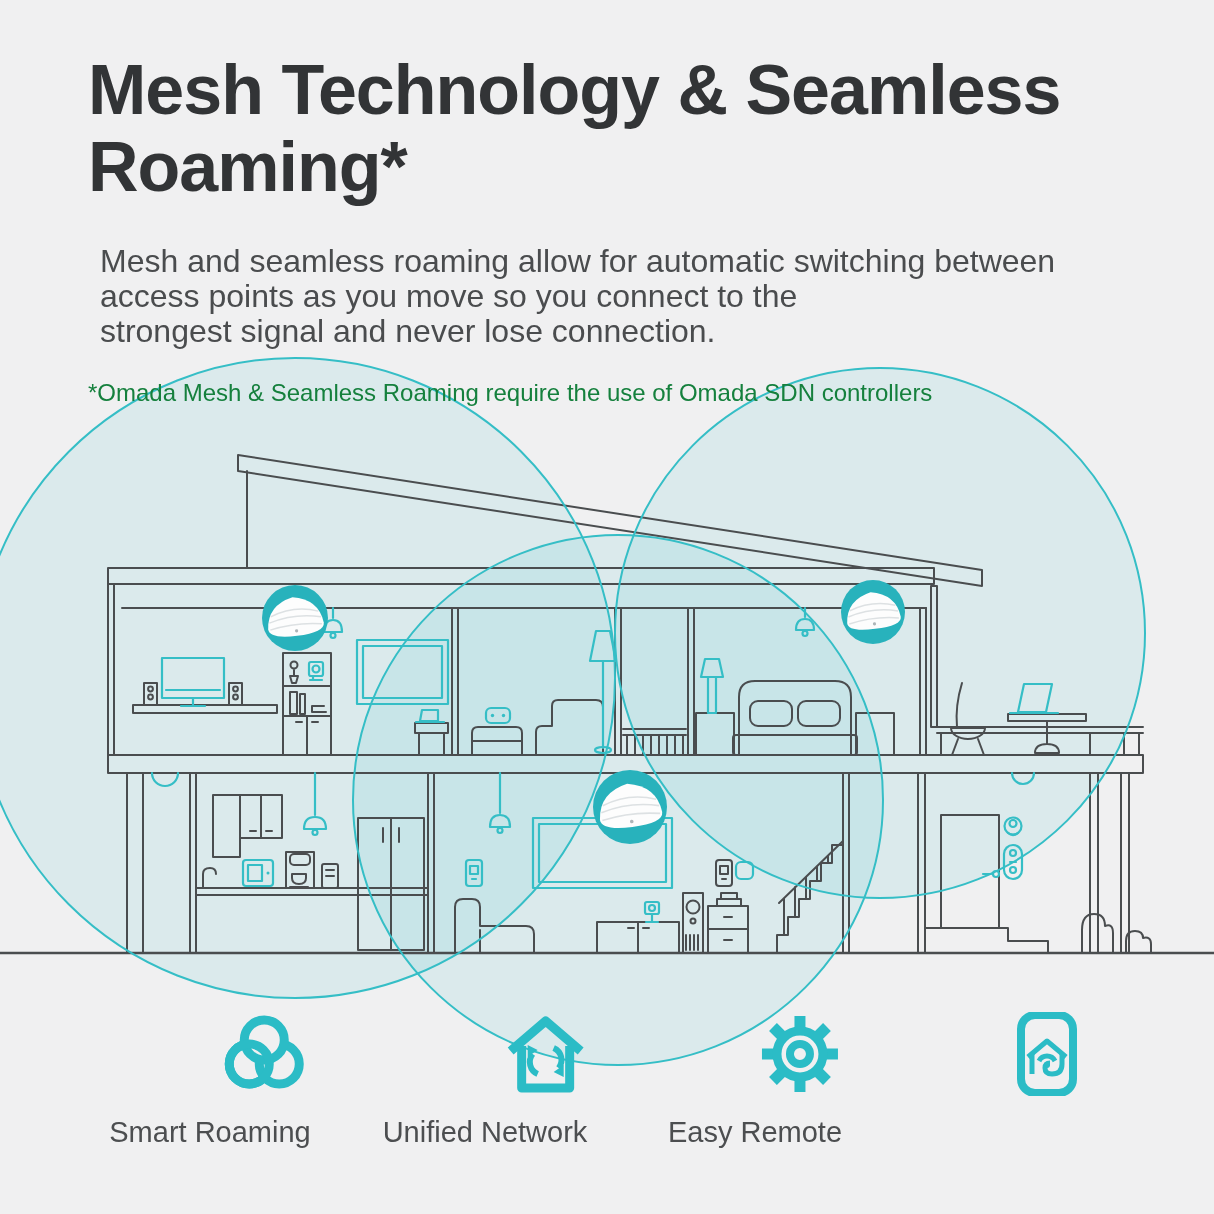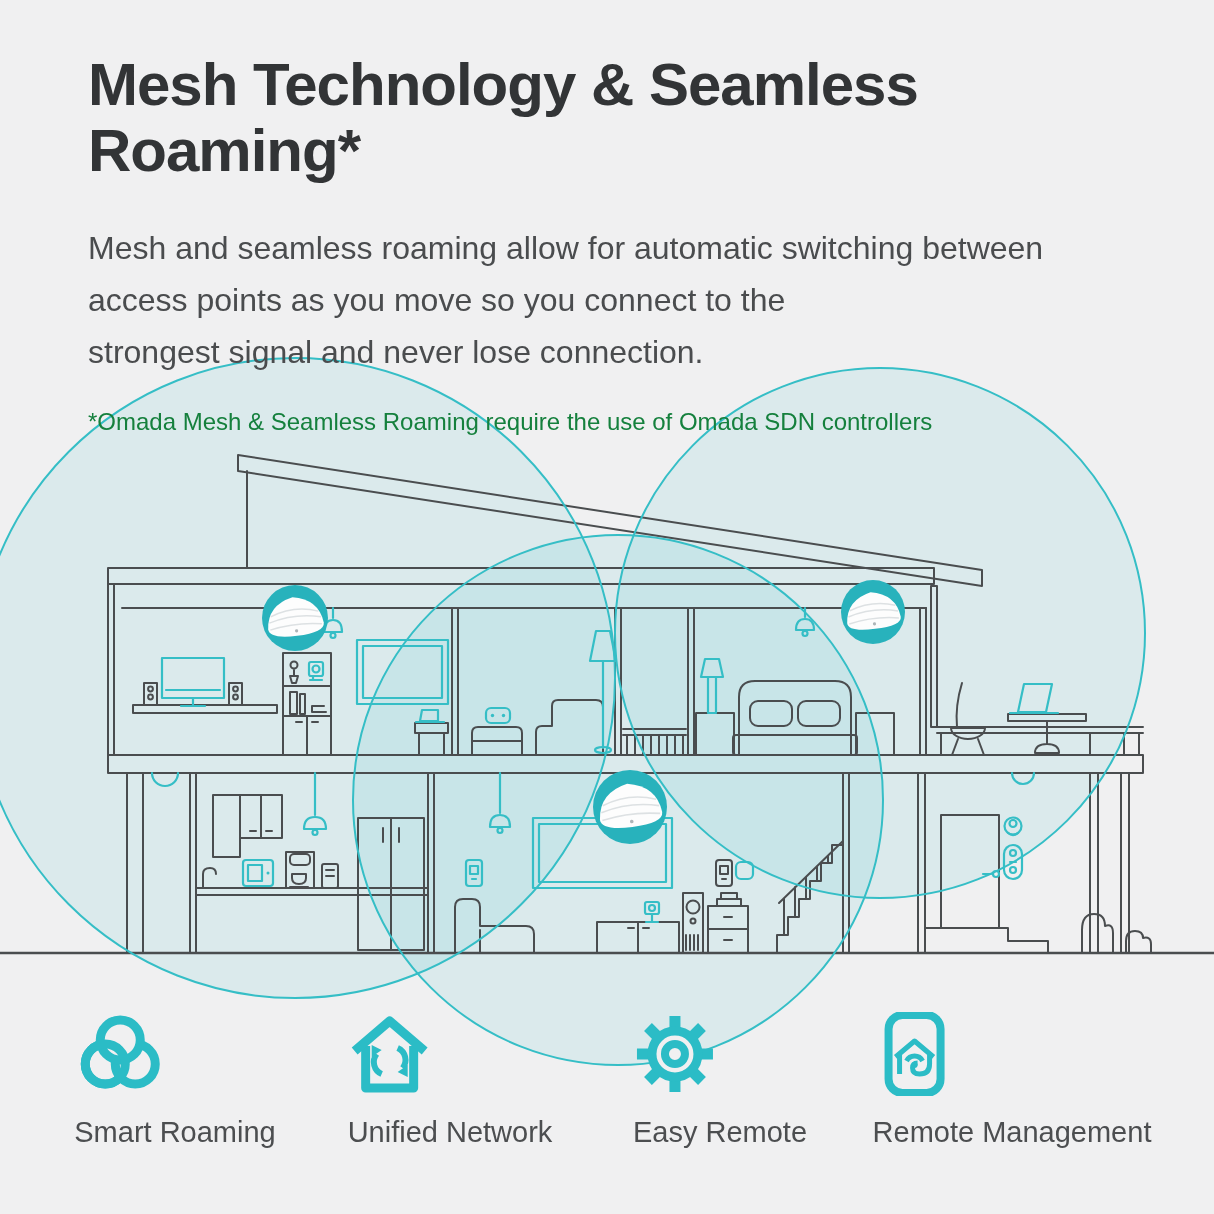--- a/index.html
+++ b/index.html
@@ -8,37 +8,37 @@
     background:#f0f0f1;
     font-family:"Liberation Sans", sans-serif;
     position:relative;
     overflow:hidden;
     color:#3b3d3f;
   }
   .stage{position:absolute;inset:0;}
   
   .text-block{position:absolute;left:88px;top:52px;right:60px;z-index:2;}
   .title{
-    font-size:60px;font-weight:700;letter-spacing:-1px;
+    font-size:70px;font-weight:700;letter-spacing:-1px;
     color:#323436;margin:0 0 38px 0;line-height:1.1;
   }
   .description{
     font-size:32px;font-weight:400;color:#4a4c4e;
-    line-height:52px;margin:0 0 30px 0;white-space:pre-line;
+    line-height:35px;margin:0 0 30px 12px;white-space:pre-line;
   }
   .footnote{
     font-size:24px;font-weight:400;color:#15803d;margin:0;
   }
   
   .illustration{position:absolute;left:0;top:0;z-index:1;}
   
   .features{position:absolute;left:0;top:1012px;width:1214px;height:170px;z-index:2;}
   .feature{
     position:absolute;transform:translateX(-50%);
-    display:flex;flex-direction:column;align-items:flex-start;
+    display:flex;flex-direction:column;align-items:flex-end;margin-left:35px;
   }
   .feature .icon{height:84px;display:flex;align-items:flex-end;justify-content:center;}
   .feature .label{
     margin-top:20px;font-size:29px;font-weight:500;color:#4c4e50;white-space:nowrap;
   }
 </style>
 </head>
 <body>
 
 <div class="stage">
@@ -315,17 +315,16 @@
           <rect x="16" y="3" width="52" height="78" rx="14" stroke="#2bbcc6" stroke-width="8" fill="none"></rect>
           <g stroke="#2bbcc6" stroke-width="5" fill="none" stroke-linejoin="round">
             <path d="M23,45 L42,29 L61,45"></path>
             <path d="M27,42 V62"></path>
             <path d="M57,42 V52 Q57,62 47,62 Q40,62 40,56 Q40,51 45,51"></path>
             <path d="M34,49 A9,9 0 0 1 50,49"></path>
           </g>
           <circle cx="42" cy="53" r="3" fill="#2bbcc6"></circle>
         </svg>
       </span>
-      <span class="label">Remote Management</span>
     </div>
 
   </div>
 </div>
 
 </body></html>

